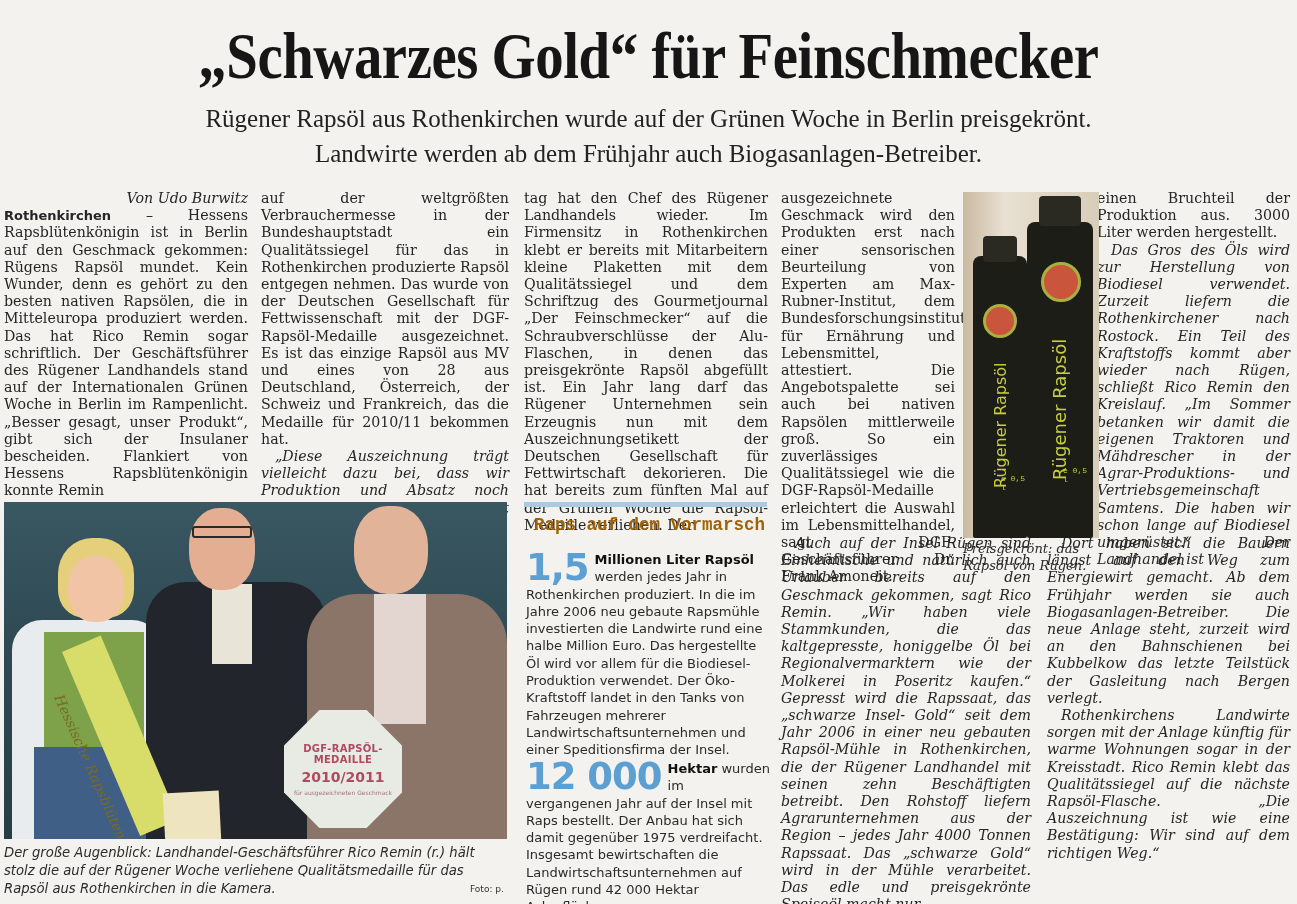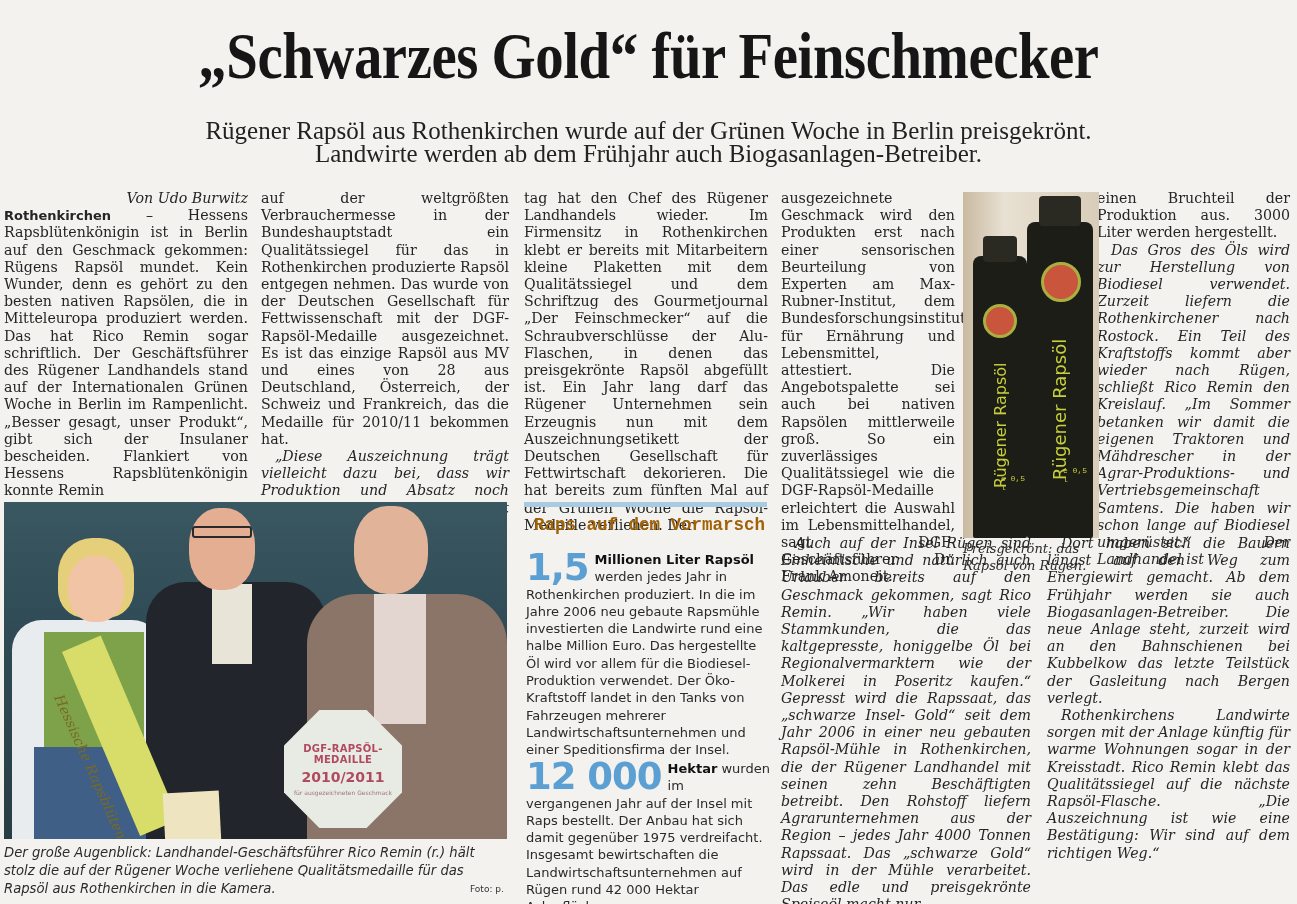--- a/index.html
+++ b/index.html
@@ -16,21 +16,21 @@
     font-family: "Liberation Serif", "DejaVu Serif", serif;
     font-size: 66px; line-height: 76px; letter-spacing: -0.5px;
     font-weight: bold; color: #161616;
     transform: scaleX(0.86); transform-origin: center;
   }
   .subhead {
     position: absolute; left: 0; width: 1297px; text-align: center;
     font-family: "Liberation Serif", "DejaVu Serif", serif;
     font-size: 25px; line-height: 30px; color: #222;
   }
-  .subhead.l1 { top: 116px; }
+  .subhead.l1 { top: 104px; }
   .subhead.l2 { top: 139px; }
 
   .col {
     position: absolute;
     font-size: 14.2px; line-height: 17.2px;
     text-align: justify; hyphens: manual;
     color: #252525;
   }
   .col p { margin: 0; }
   .col p.indent { text-indent: 14px; font-style: italic; }

